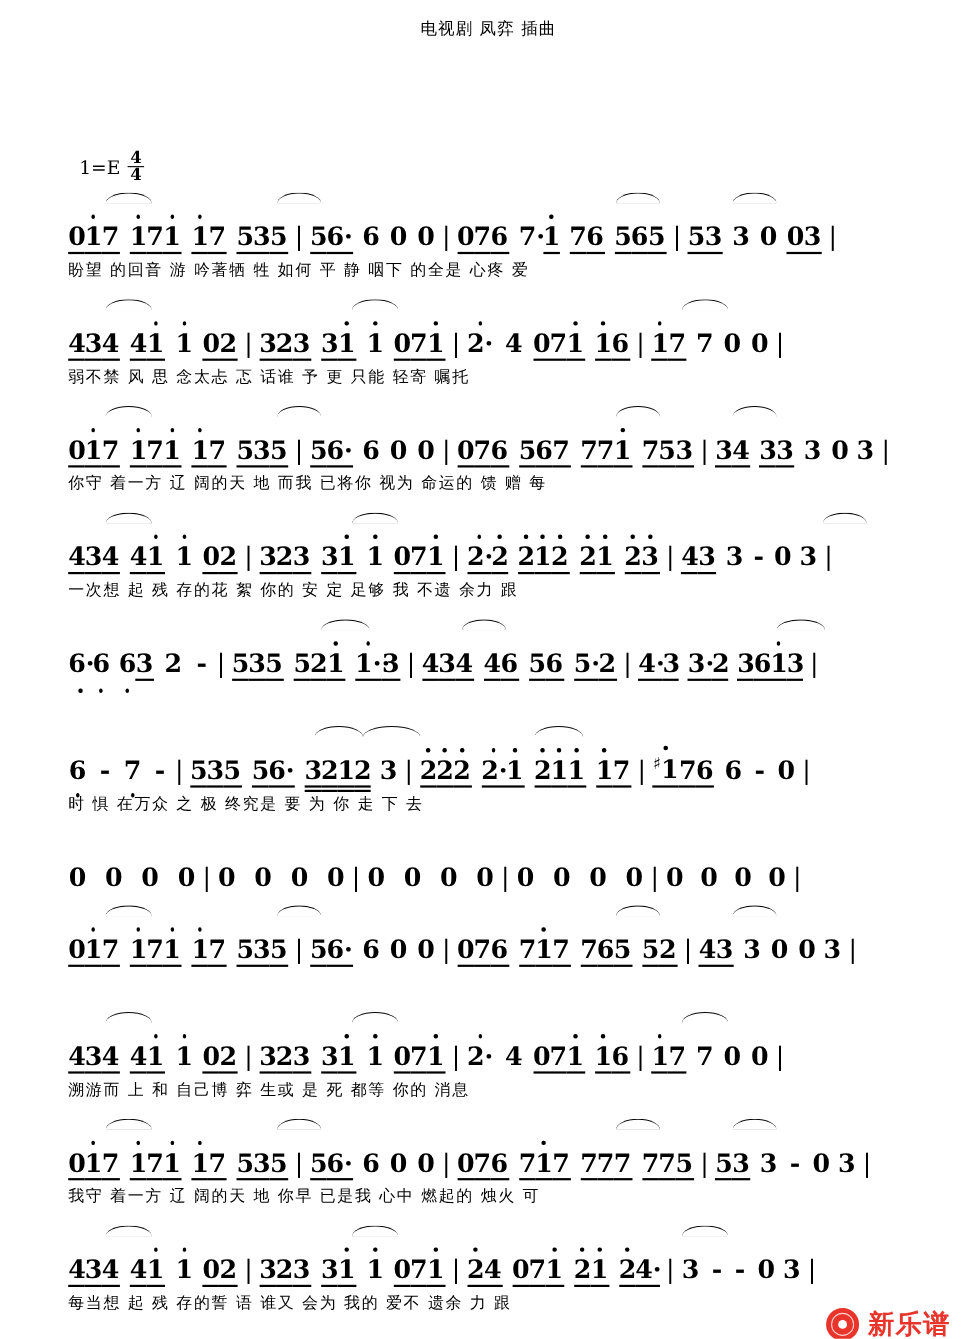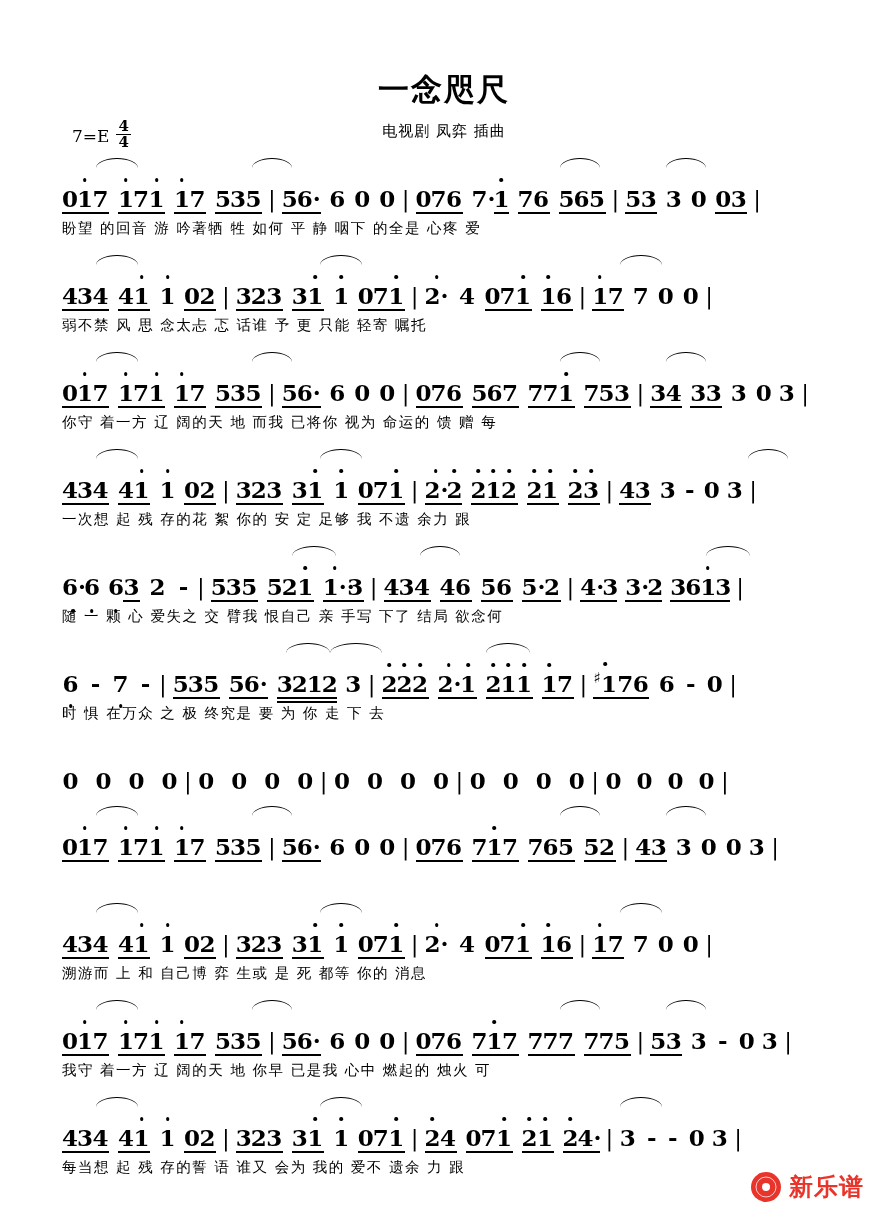--- a/index.html
+++ b/index.html
@@ -211,26 +211,25 @@
     font-weight: bold;
     color: #e8342a;
     letter-spacing: 1px;
   }
 </style>
 </head>
 <body>
 
 <div class="sheet">
 
-  <div class="title">一念咫尺</div>
   <div class="subtitle">电视剧 凤弈 插曲</div>
 
 
   <div class="keysig">
-    <span>7=E</span>
+    <span>1=E</span>
     <span class="frac">
       <span class="num">4</span>
       <span class="den">4</span>
     </span>
   </div>
 
   <div class="systems">
 
     <div class="system">
       <div class="notes-line">
@@ -515,23 +514,20 @@
           <span class="tok u1" style="width:15px">3</span>
         <span class="sp" style="width:8px"></span>
         <span class="tok u1" style="width:22px">3·</span>
           <span class="tok u1" style="width:15px">2</span>
         <span class="sp" style="width:8px"></span>
         <span class="tok u1" style="width:15px">3</span>
           <span class="tok u1" style="width:15px">6</span>
           <span class="tok u1 dotup" style="width:15px">1</span>
           <span class="tok u1" style="width:15px">3</span>
         <span class="bar">|</span>
-      </div>
-      <div class="lyr-line">
-        <span style="letter-spacing:1.5px">随 一  颗 心   爱失之  交 臂我   恨自己  亲 手写 下了  结局      欲念何</span>
       </div>
     </div>
 
     <div class="system">
       <div class="notes-line">
         <span class="slur" style="left:286px;width:44px;"></span>
         <span class="slur" style="left:330px;width:52px;"></span>
         <span class="slur" style="left:486px;width:44px;"></span>
         <span class="tok dotdn" style="width:17px">6</span>
           <span class="sp" style="width:9px"></span>

